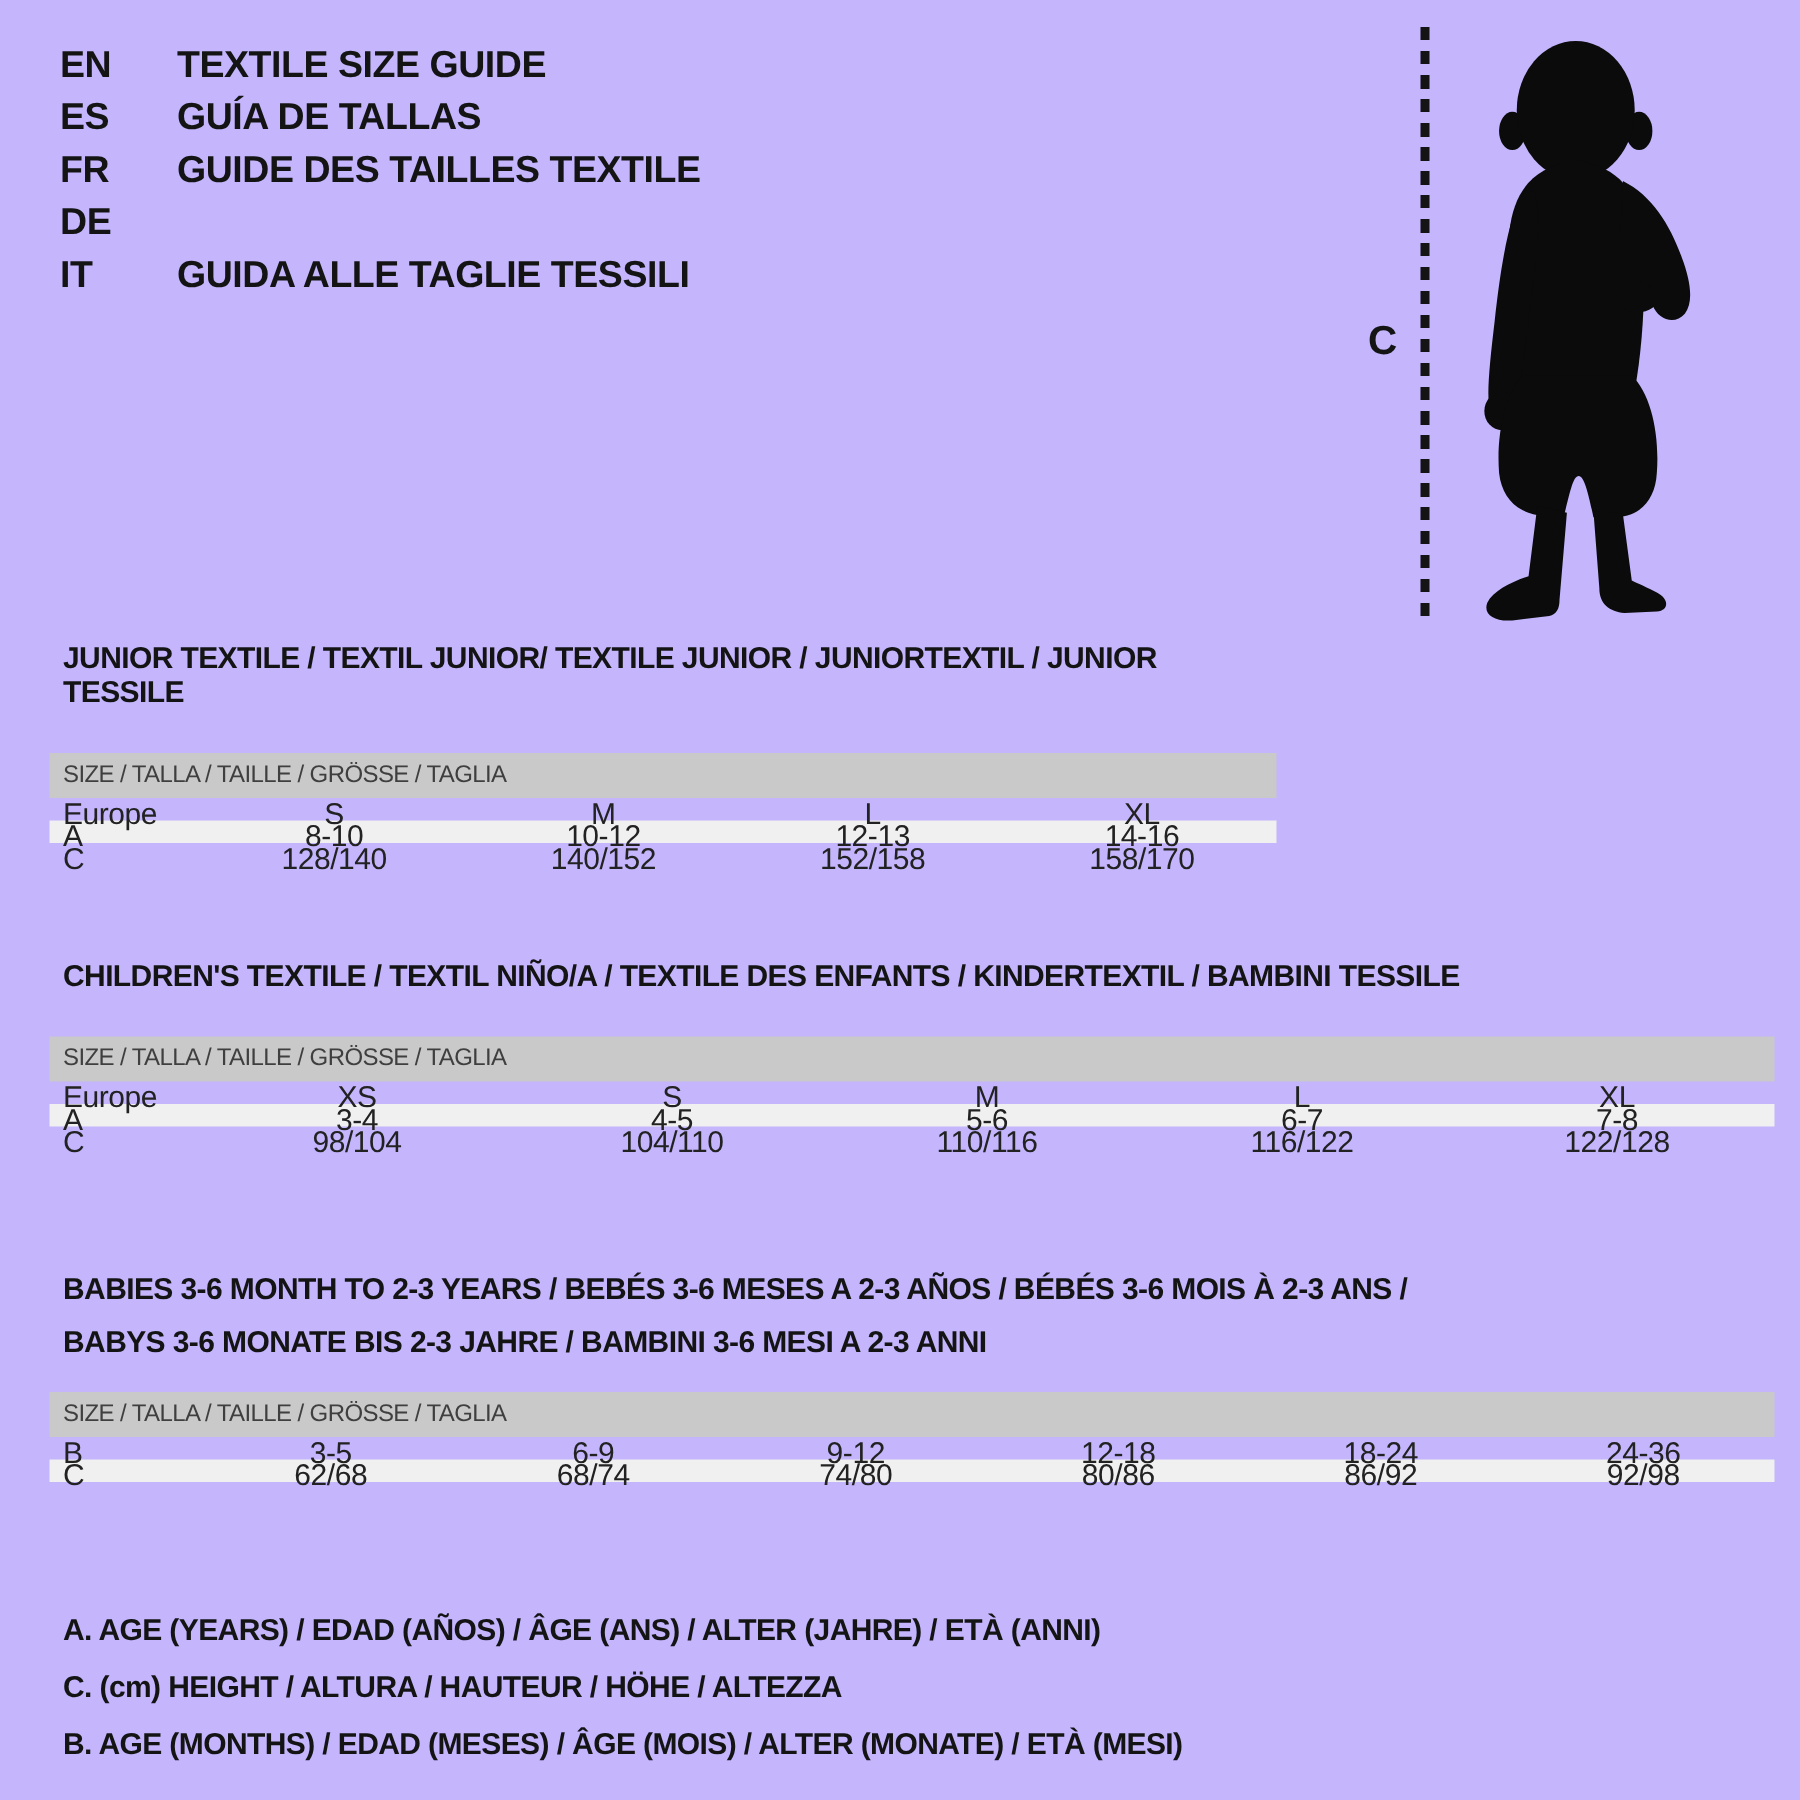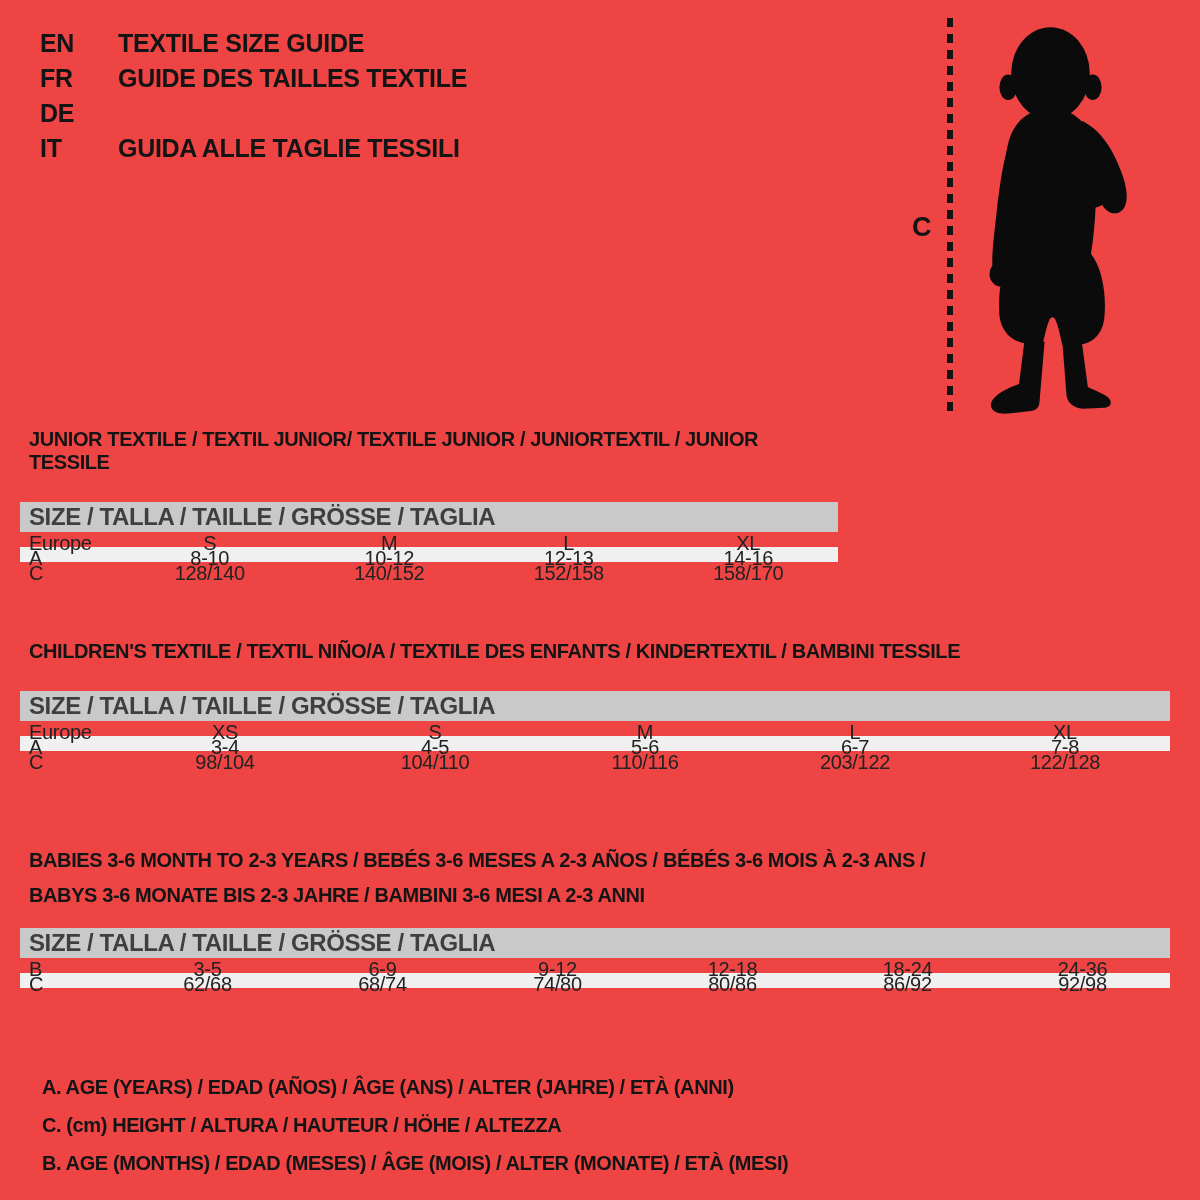--- a/index.html
+++ b/index.html
@@ -1,20 +1,20 @@
 <!DOCTYPE html>
 <html><head>
 <meta charset="utf-8">
 <style>
   * { margin:0; padding:0; box-sizing:border-box; }
   html,body { background:#fff; }
   .page {
     position:relative;
     width:1200px; height:1200px;
-    background:#ef4444;
+    background:#c4b5fd;
     font-family:"Liberation Sans", sans-serif;
     color:#1c1c1c;
     overflow:hidden;
     letter-spacing:-0.3px;
   }
 
   
   .langs { position:absolute; left:40px; top:26px; }
   .lang-row { display:flex; height:35px; align-items:center;
               font-weight:bold; font-size:25px; color:#141414; }
@@ -26,27 +26,27 @@
     position:absolute; left:47px; top:18px; width:6px; height:400px;
     background:repeating-linear-gradient(to bottom,#141414 0 9px,transparent 9px 16px);
   }
   .measure-label {
     position:absolute; left:12px; top:212px;
     font-weight:bold; font-size:27px; color:#141414;
   }
   .silhouette { position:absolute; left:64px; top:20px; width:172px; height:398px; }
 
   
-  .section { position:absolute; left:20px; }
+  .section { position:absolute; left:33px; }
   .sec-title { font-weight:bold; font-size:20px; color:#141414;
                margin-left:9px; letter-spacing:-0.4px; }
   .size-bar {
     background:#c9c9c9; color:#3f3f3f;
     height:30px; line-height:30px;
-    font-weight:bold; font-size:24px; padding-left:9px;
+    font-weight:normal; font-size:16px; padding-left:9px;
     letter-spacing:-0.4px;
   }
   .trow { display:grid; height:15px; align-items:center; font-size:20px; color:#222; }
   .trow.stripe { background:#f0f0f0; }
   .cols4 { grid-template-columns:100px repeat(4,1fr); }
   .cols5 { grid-template-columns:100px repeat(5,1fr); }
   .cols6 { grid-template-columns:100px repeat(6,1fr); }
   .tlabel { padding-left:9px; }
   .tval { text-align:center; }
 
@@ -66,20 +66,24 @@
 </style>
 </head>
 <body>
 
 <div class="page">
 
   <div class="langs">
     <div class="lang-row">
       <span class="lang-code">EN</span>
       <span class="lang-label">TEXTILE SIZE GUIDE</span>
+    </div>
+    <div class="lang-row">
+      <span class="lang-code">ES</span>
+      <span class="lang-label">GUÍA DE TALLAS</span>
     </div>
     <div class="lang-row">
       <span class="lang-code">FR</span>
       <span class="lang-label">GUIDE DES TAILLES TEXTILE</span>
     </div>
     <div class="lang-row">
       <span class="lang-code">DE</span>
     </div>
     <div class="lang-row">
       <span class="lang-code">IT</span>
@@ -150,21 +154,21 @@
       <span class="tval">4-5</span>
       <span class="tval">5-6</span>
       <span class="tval">6-7</span>
       <span class="tval">7-8</span>
     </div>
     <div class="trow cols5">
       <span class="tlabel">C</span>
       <span class="tval">98/104</span>
       <span class="tval">104/110</span>
       <span class="tval">110/116</span>
-      <span class="tval">203/122</span>
+      <span class="tval">116/122</span>
       <span class="tval">122/128</span>
     </div>
   </div>
 
   <div class="section" id="sec-babies">
     <div class="title-block">
       <div class="sec-title2">BABIES 3-6 MONTH TO 2-3 YEARS / BEBÉS 3-6 MESES A 2-3 AÑOS / BÉBÉS 3-6 MOIS À 2-3 ANS /</div>
       <div class="sec-title2">BABYS 3-6 MONATE BIS 2-3 JAHRE / BAMBINI 3-6 MESI A 2-3 ANNI</div>
     </div>
     <div class="size-bar">SIZE / TALLA / TAILLE / GRÖSSE / TAGLIA</div>

